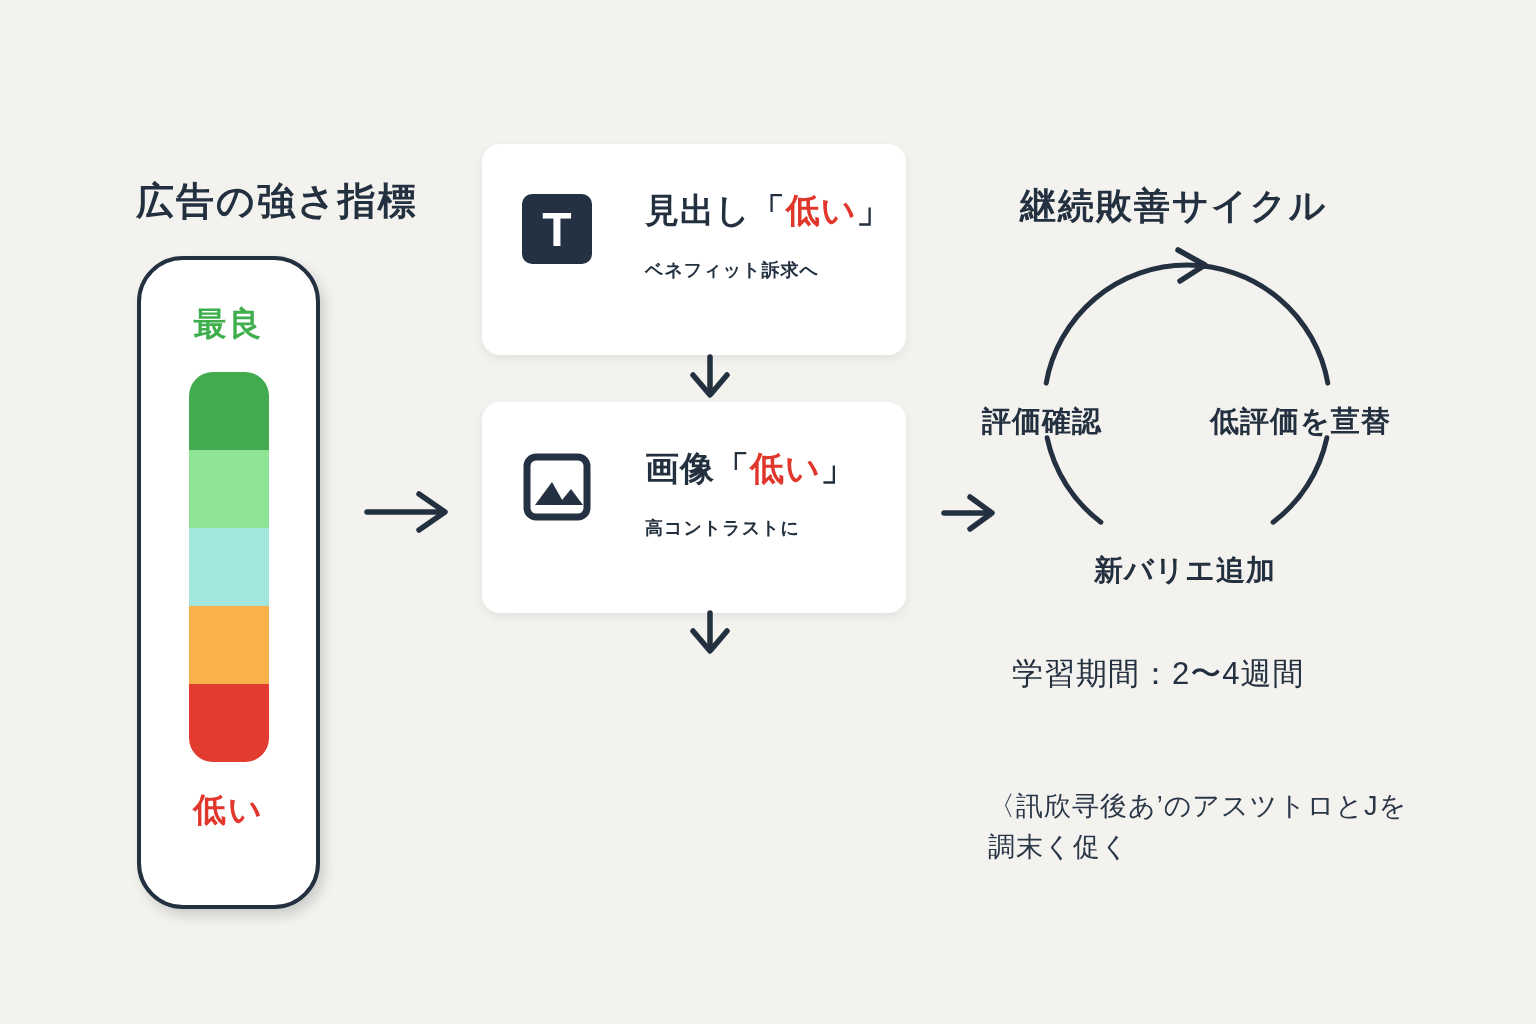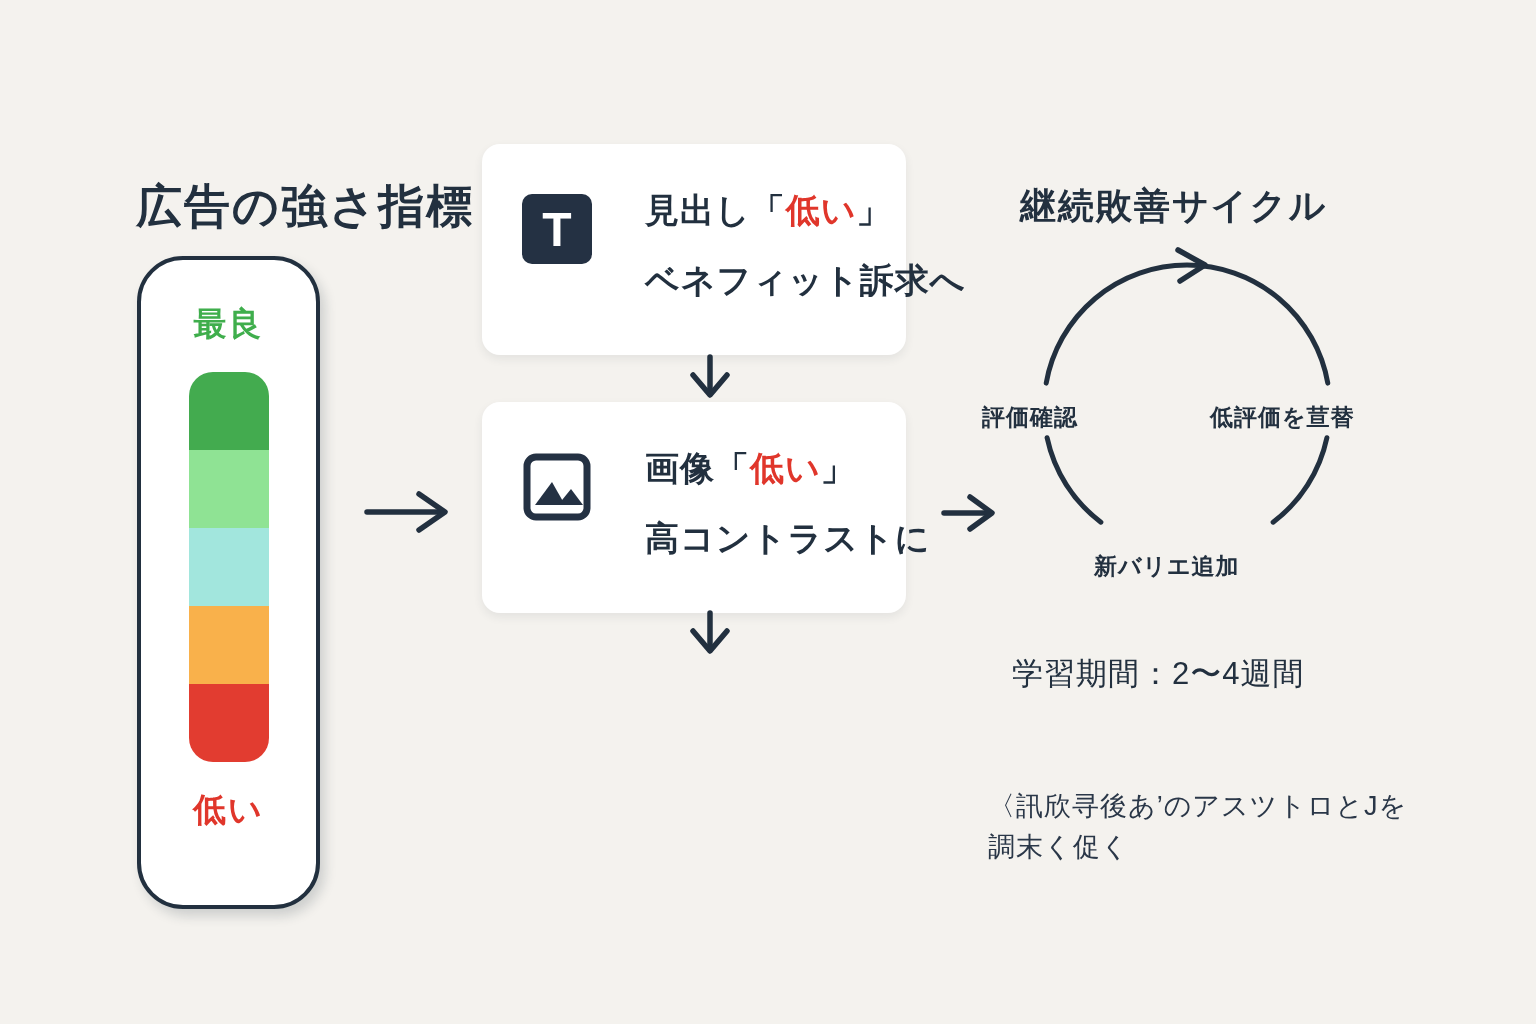--- a/index.html
+++ b/index.html
@@ -16,21 +16,21 @@
     position: relative;
     width: 1536px;
     height: 1024px;
     background: #f4f2ee;
   }
   .abs { position: absolute; }
 
   
   .main-title {
     left: 136px; top: 176px;
-    font-size: 46px;
+    font-size: 38px;
     font-weight: 800;
     letter-spacing: 2px;
     color: #22303f;
   }
   .scale-box {
     left: 137px; top: 256px;
     width: 183px; height: 653px;
     background: #ffffff;
     border: 4px solid #22303f;
     border-radius: 46px;
@@ -90,21 +90,21 @@
   .card-title {
     font-size: 34px;
     font-weight: 800;
     letter-spacing: 1px;
     white-space: nowrap;
     color: #22303f;
   }
   .card-title .low { color: #e0362b; }
   .card-subtitle {
     margin-top: 24px;
-    font-size: 34px;
+    font-size: 18px;
     font-weight: 700;
     letter-spacing: 1px;
     white-space: nowrap;
     color: #22303f;
   }
 
   
   svg.arrow line, svg.arrow polyline, svg.cycle path, svg.cycle polyline {
     stroke: #22303f;
     fill: none;
@@ -113,21 +113,21 @@
   }
 
   
   .cycle-title {
     left: 1020px; top: 182px;
     font-size: 36px;
     font-weight: 800;
     letter-spacing: 2px;
   }
   .cycle-label {
-    font-size: 23px;
+    font-size: 29px;
     font-weight: 800;
     letter-spacing: 1px;
     white-space: nowrap;
     color: #22303f;
   }
   .cycle-label-left   { left: 982px;  top: 402px; }
   .cycle-label-right  { left: 1210px; top: 402px; }
   .cycle-label-bottom { left: 1094px; top: 551px; }
 
   .learning-period {

